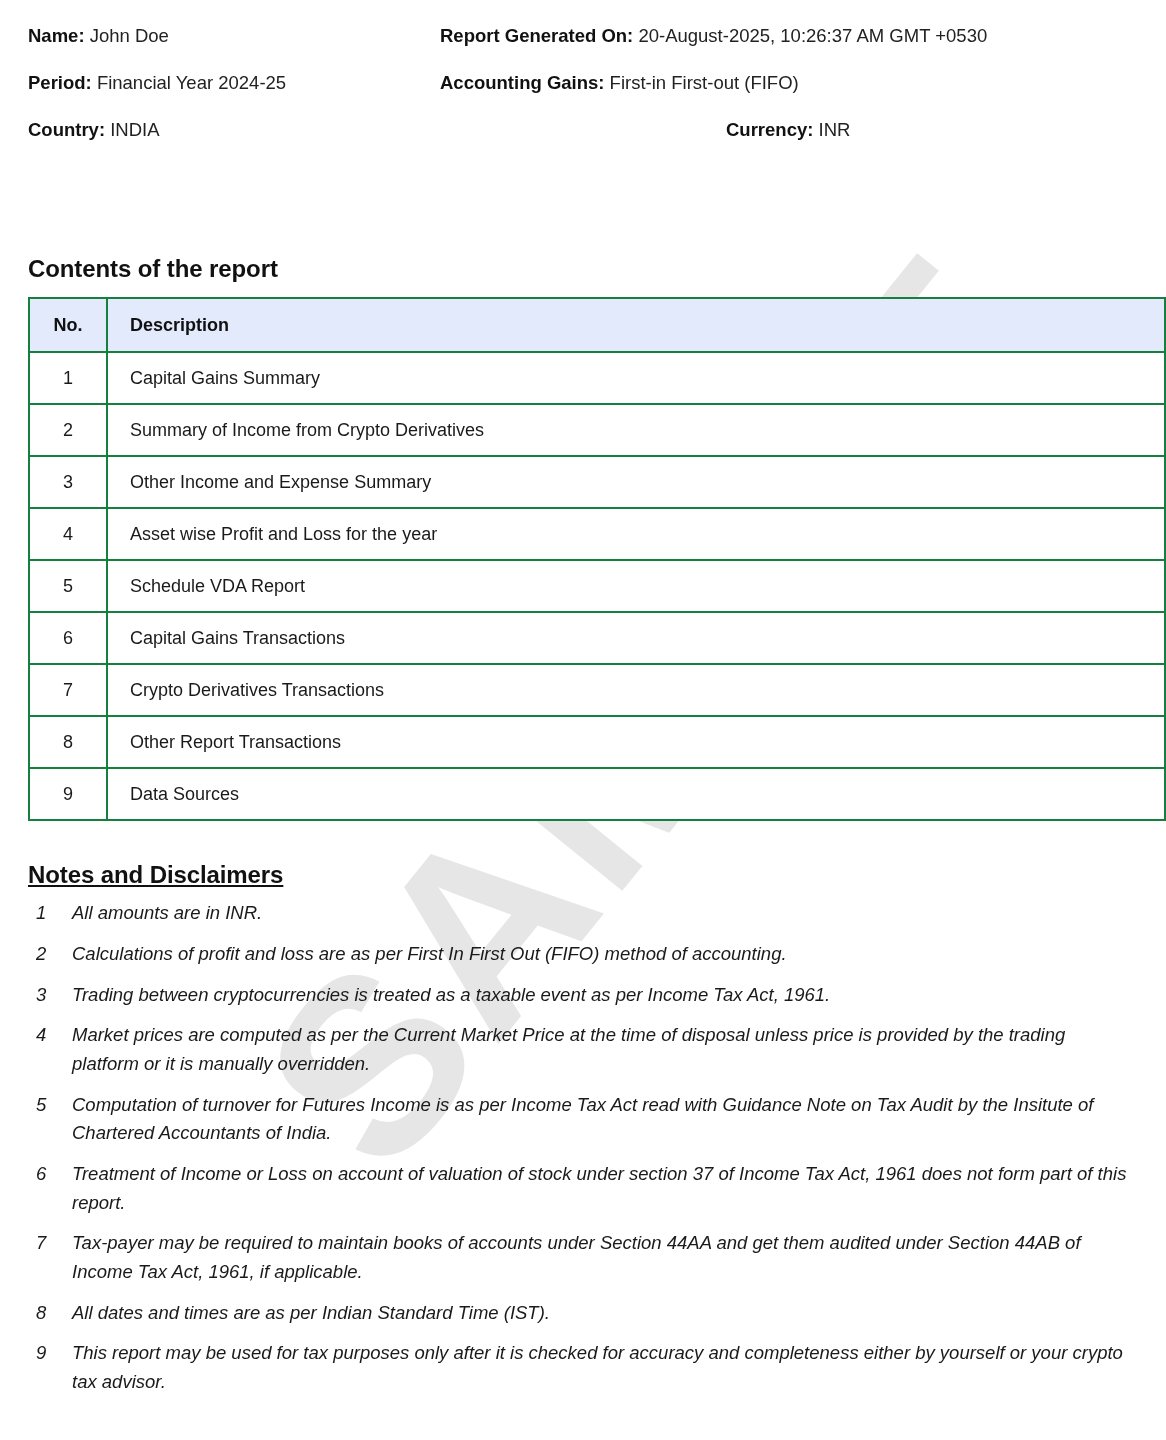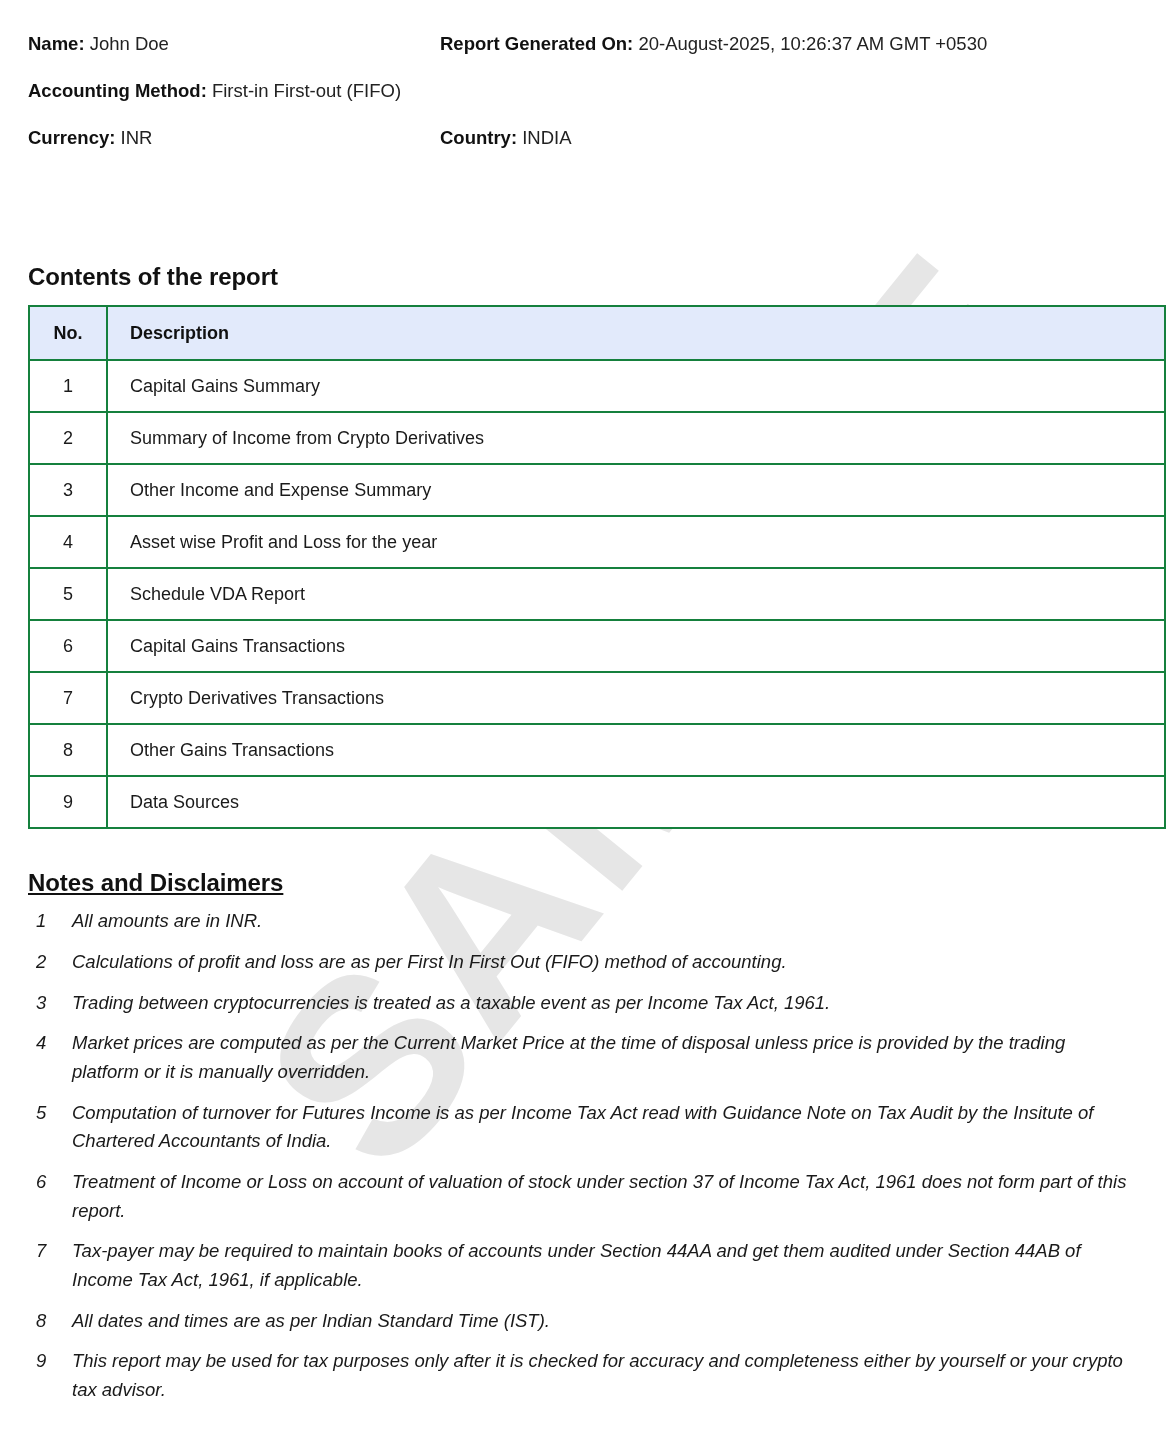--- a/index.html
+++ b/index.html
@@ -42,21 +42,21 @@
   
   .page {
     position: relative;
     z-index: 10;
     padding: 0 28px;
     box-sizing: border-box;
   }
 
   
   .meta {
-    padding-top: 32px;
+    padding-top: 24px;
   }
   .meta-row {
     display: flex;
     margin-bottom: 24px;
   }
   .meta-row:last-child { margin-bottom: 0; }
   .meta-cell {
     font-size: 18.5px;
     line-height: 1.25;
     white-space: nowrap;
@@ -157,35 +157,39 @@
         <span class="meta-label">Name:</span>
         <span class="meta-value">John Doe</span>
       </div>
       <div class="meta-cell col-right">
         <span class="meta-label">Report Generated On:</span>
         <span class="meta-value">20-August-2025,  10:26:37 AM GMT +0530</span>
       </div>
     </div>
 
     <div class="meta-row">
+      <div class="meta-cell col-left">
+        <span class="meta-label">Period:</span>
+        <span class="meta-value">Financial Year 2024-25</span>
+      </div>
       <div class="meta-cell col-right">
-        <span class="meta-label">Accounting Method:</span>
+        <span class="meta-label">Accounting Gains:</span>
         <span class="meta-value">First-in First-out (FIFO)</span>
       </div>
     </div>
 
     <div class="meta-row">
+      <div class="meta-cell col-right">
+        <span class="meta-label">Country:</span>
+        <span class="meta-value">INDIA</span>
+      </div>
       <div class="meta-cell col-left">
         <span class="meta-label">Currency:</span>
         <span class="meta-value">INR</span>
       </div>
-      <div class="meta-cell col-right">
-        <span class="meta-label">Country:</span>
-        <span class="meta-value">INDIA</span>
-      </div>
     </div>
 
   </div>
 
   <h2 class="section-title contents-title">Contents of the report</h2>
 
   <table class="contents-table">
     <thead>
       <tr>
         <th class="col-no">No.</th>
@@ -216,21 +220,21 @@
       <tr>
         <td class="col-no">6</td>
         <td class="col-desc">Capital Gains Transactions</td>
       </tr>
       <tr>
         <td class="col-no">7</td>
         <td class="col-desc">Crypto Derivatives Transactions</td>
       </tr>
       <tr>
         <td class="col-no">8</td>
-        <td class="col-desc">Other Gains Transactions</td>
+        <td class="col-desc">Other Report Transactions</td>
       </tr>
       <tr>
         <td class="col-no">9</td>
         <td class="col-desc">Data Sources</td>
       </tr>
     </tbody>
   </table>
 
   <h2 class="section-title notes-title">Notes and Disclaimers</h2>
 

